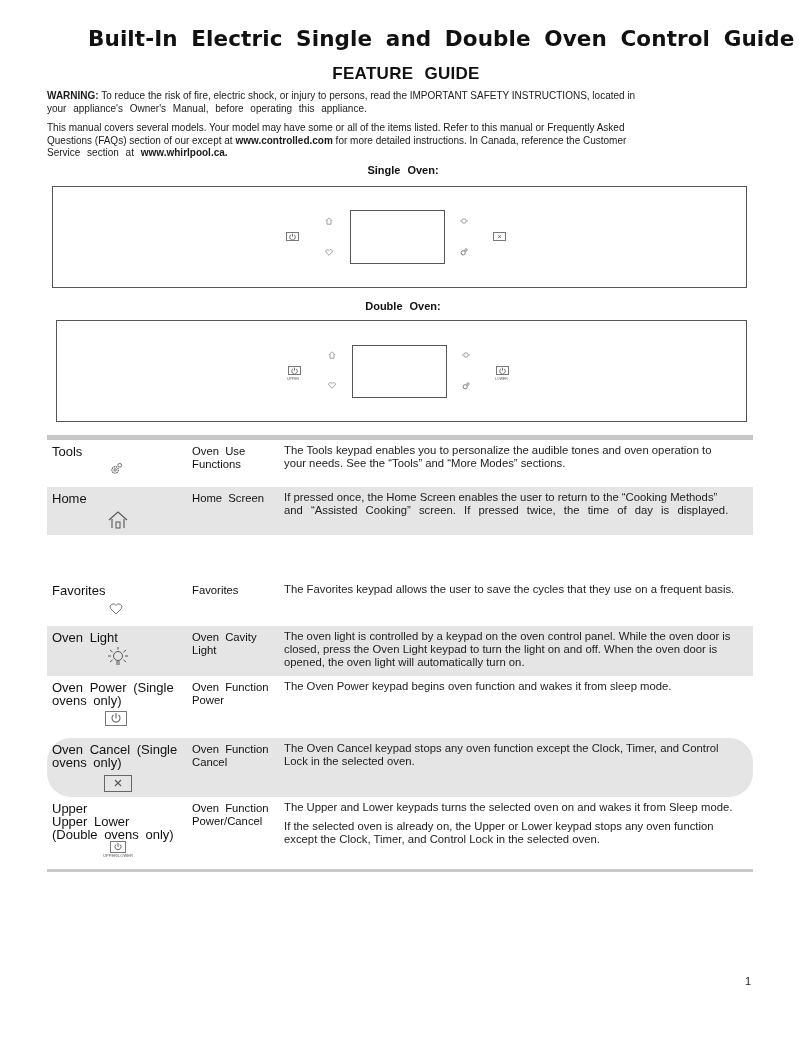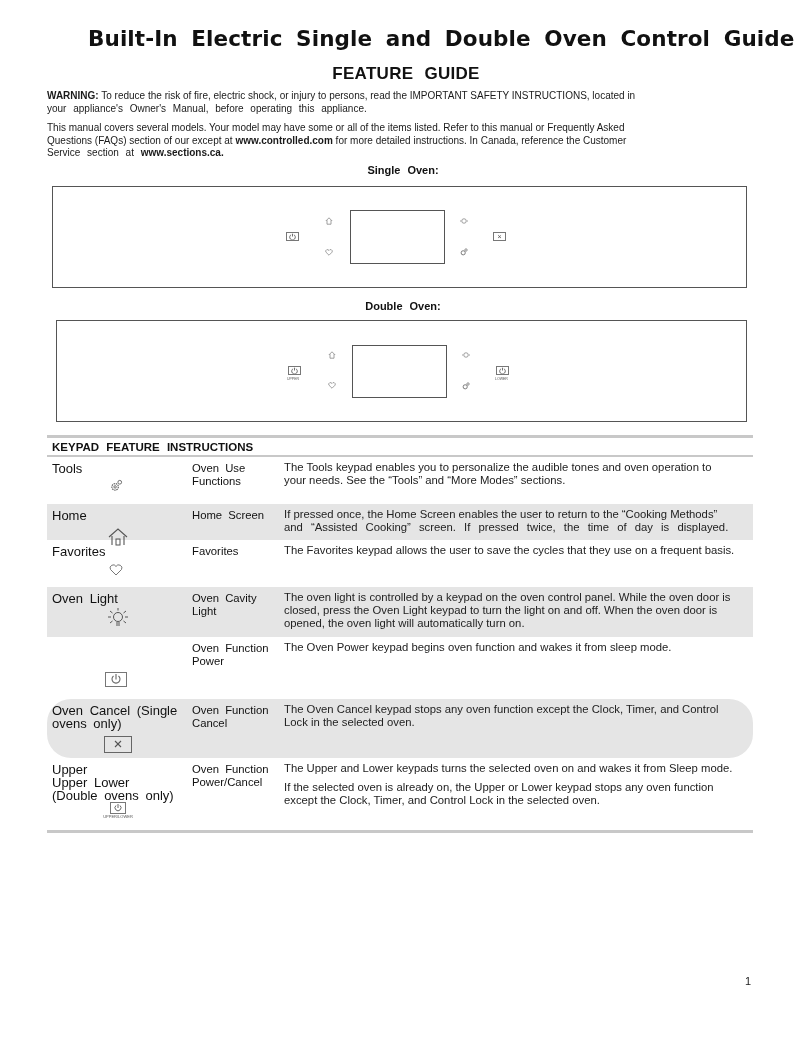--- a/index.html
+++ b/index.html
@@ -76,21 +76,21 @@
   <div><b>WARNING:</b><span> To reduce the risk of fire, electric shock, or injury to persons, read the IMPORTANT SAFETY INSTRUCTIONS, located in</span></div>
   <div style="word-spacing:4px">your appliance's Owner's Manual, before operating this appliance.</div>
 </div>
 
 <div class="para models">
   <div>This manual covers several models. Your model may have some or all of the items listed. Refer to this manual or Frequently Asked</div>
   <div>
     <span>Questions (FAQs) section of our except at </span><b>www.controlled.com</b><span> for more detailed instructions. In Canada, reference the Customer</span>
   </div>
   <div style="word-spacing:4px">
-    <span>Service section at </span><b>www.sections.ca.</b>
+    <span>Service section at </span><b>www.whirlpool.ca.</b>
   </div>
 </div>
 
 <div class="label-center lbl-single">Single Oven:</div>
 <div class="panel panel-single">
   <div class="pbox" style="left:233px;top:45px;">
     <svg width="7" height="7" viewBox="0 0 10 10">
         <path d="M3 2.5 A4 4 0 1 0 7 2.5" fill="none" stroke="#555" stroke-width="1.2"></path>
         <line x1="5" y1="1" x2="5" y2="5" stroke="#555" stroke-width="1.2"></line>
       </svg>
@@ -159,56 +159,55 @@
     <svg width="7" height="7" viewBox="0 0 10 10">
         <path d="M3 2.5 A4 4 0 1 0 7 2.5" fill="none" stroke="#555" stroke-width="1.2"></path>
         <line x1="5" y1="1" x2="5" y2="5" stroke="#555" stroke-width="1.2"></line>
       </svg>
   </div>
   <div class="ptext" style="left:438px;top:56px;">LOWER</div>
 </div>
 
 <div class="table">
   <div class="rule-top"></div>
-  <div class="tbl-header">KEYPAD FEATURE INSTRUCTIONS</div>
   <div class="rule-mid"></div>
 
   <div class="row" style="height:47px;">
     <div class="c1">Tools</div>
     <div class="ricon" style="left:63px;top:22px;">
       <svg width="13" height="13" viewBox="0 0 14 14">
           <circle cx="5.5" cy="8.5" r="3.5" fill="none" stroke="#666" stroke-width="1.3" stroke-dasharray="1.6 0.8"></circle>
           <circle cx="5.5" cy="8.5" r="1.3" fill="none" stroke="#666"></circle>
           <circle cx="10.5" cy="3.5" r="2" fill="none" stroke="#666" stroke-width="1"></circle>
         </svg>
     </div>
     <div class="c2">Oven Use Functions</div>
     <div class="c3 sp">
       <span class="l">The Tools keypad enables you to personalize the audible tones and oven operation to</span>
       <span class="l">your needs. See the “Tools” and “More Modes” sections.</span>
     </div>
   </div>
 
-  <div class="row shade" style="height:36px;">
+  <div class="row shade" style="height:48px;">
     <div class="c1">Home</div>
     <div class="ricon" style="left:61px;top:24px;">
       <svg width="20" height="18" viewBox="0 0 20 18">
           <path d="M1 9 L10 1 L19 9" fill="none" stroke="#555" stroke-width="1.1"></path>
           <path d="M4 8 V17 M16 8 V17" fill="none" stroke="#555" stroke-width="1.1"></path>
           <rect x="8" y="11" width="4" height="6" fill="none" stroke="#555" stroke-width="1"></rect>
         </svg>
     </div>
     <div class="c2">Home Screen</div>
     <div class="c3">
       <span class="l">If pressed once, the Home Screen enables the user to return to the “Cooking Methods”</span>
       <span class="l" style="word-spacing:5px">and “Assisted Cooking” screen. If pressed twice, the time of day is displayed.</span>
     </div>
   </div>
 
-  <div class="row" style="height:47px;">
+  <div class="row" style="height:47px;margin-top:44px;">
     <div class="c1">Favorites</div>
     <div class="ricon" style="left:62px;top:24px;">
       <svg width="14" height="12" viewBox="0 0 14 12">
           <path d="M7 11 L1.5 5.5 A3 3 0 0 1 7 2.5 A3 3 0 0 1 12.5 5.5 Z" fill="none" stroke="#777" stroke-width="1"></path>
         </svg>
     </div>
     <div class="c2">Favorites</div>
     <div class="c3">
       <span class="l">The Favorites keypad allows the user to save the cycles that they use on a frequent basis.</span>
     </div>
@@ -232,20 +231,21 @@
     </div>
     <div class="c2">Oven Cavity Light</div>
     <div class="c3 sp">
       <span class="l">The oven light is controlled by a keypad on the oven control panel. While the oven door is</span>
       <span class="l">closed, press the Oven Light keypad to turn the light on and off. When the oven door is</span>
       <span class="l">opened, the oven light will automatically turn on.</span>
     </div>
   </div>
 
   <div class="row" style="height:62px;">
+    <div class="c1">Oven Power (Single ovens only)</div>
     <div class="ricon" style="left:58px;top:35px;">
       <svg width="22" height="15" viewBox="0 0 22 15">
           <rect x="0.5" y="0.5" width="21" height="14" fill="none" stroke="#777"></rect>
           <path d="M8.5 4 A4 4 0 1 0 13.5 4" fill="none" stroke="#666" stroke-width="1.1"></path>
           <line x1="11" y1="2" x2="11" y2="7.5" stroke="#666" stroke-width="1.1"></line>
         </svg>
     </div>
     <div class="c2">Oven Function Power</div>
     <div class="c3 sp">
       <span class="l">The Oven Power keypad begins oven function and wakes it from sleep mode.</span>

